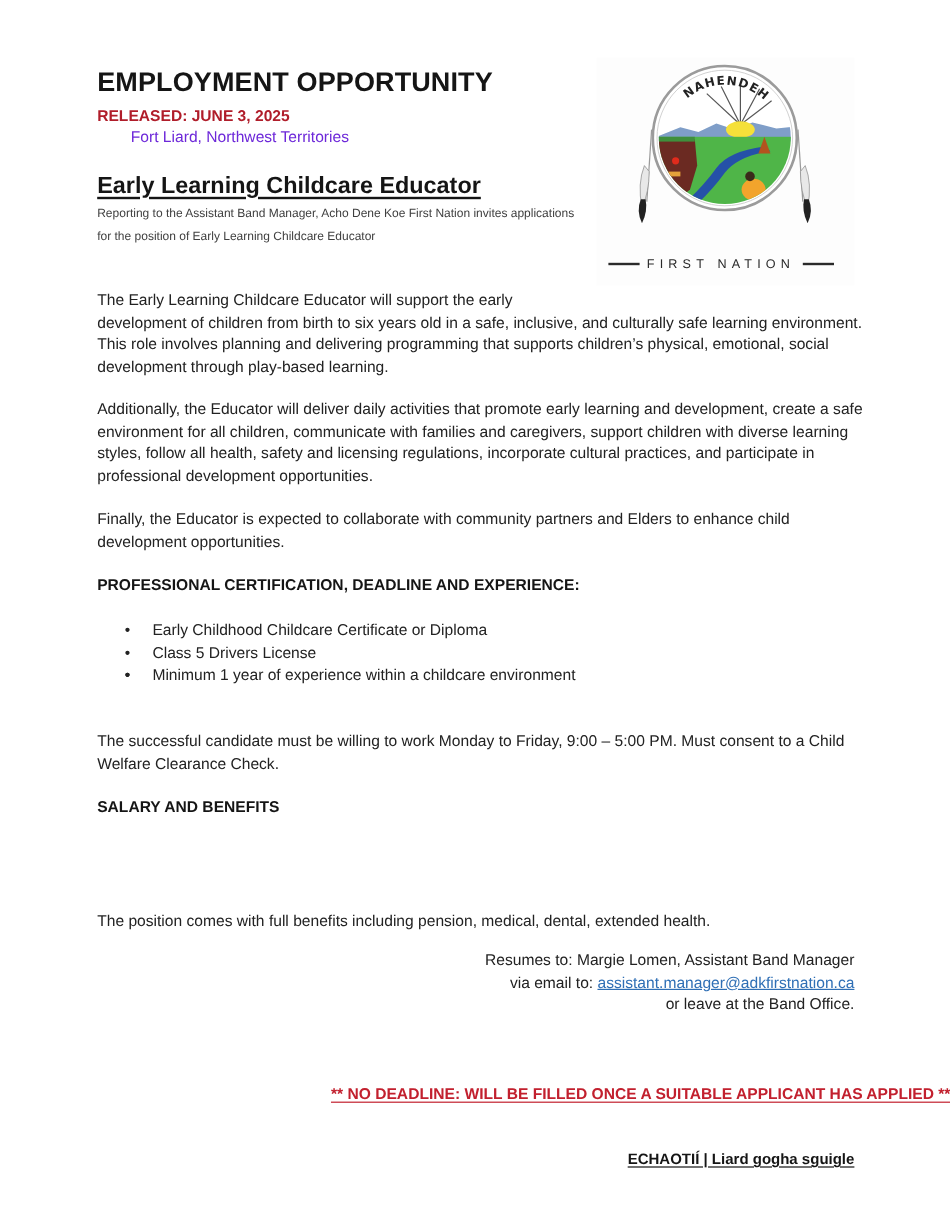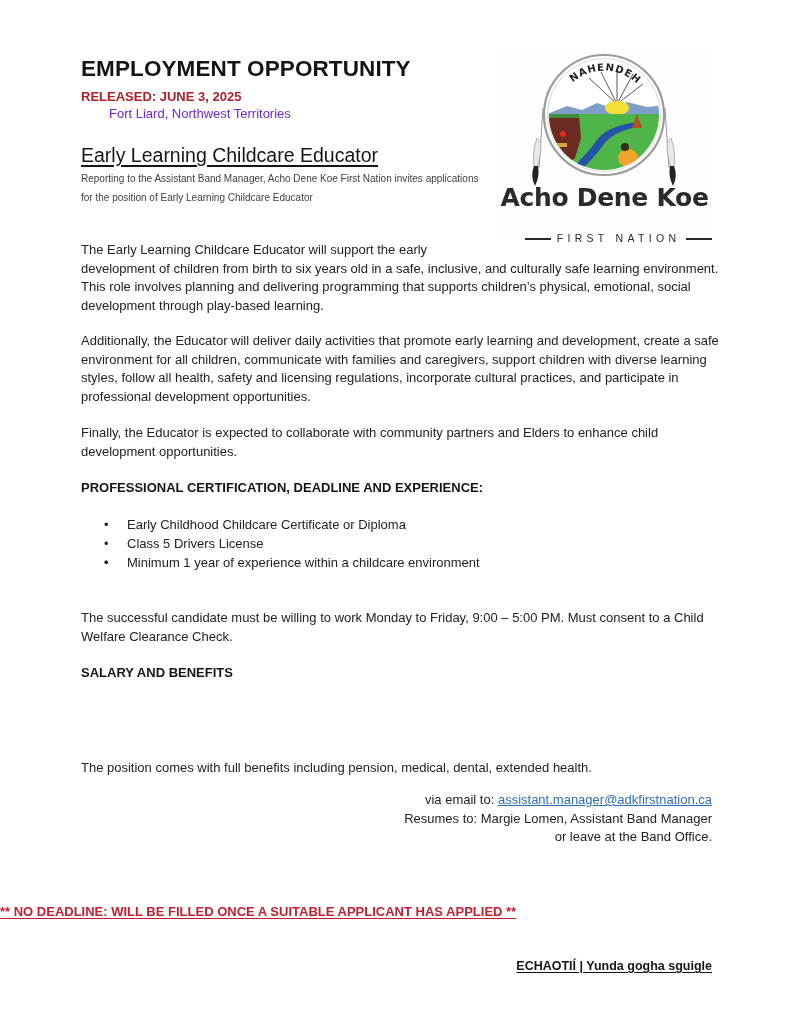--- a/index.html
+++ b/index.html
@@ -39,21 +39,21 @@
     .location {
       left: 81px; top: 106px;
       font-size: 13px;
       color: #6d28d9;
       white-space: nowrap;
       margin-left: 28px;
     }
     .job-title {
       left: 81px; top: 144px;
       font-size: 19.5px;
-      font-weight: 400;
+      font-weight: 700;
       color: #151515;
       text-decoration: underline;
       text-decoration-thickness: 1.5px;
       text-underline-offset: 3px;
       white-space: nowrap;
     }
     .intro {
       left: 81px; top: 170px;
       width: 400px;
       font-size: 10px;
@@ -111,21 +111,21 @@
     .apply-heading {
       font-weight: 700;
       color: #b01d2a;
     }
     .email-link {
       color: #2f6fb5;
       text-decoration: underline;
     }
     .deadline {
       left: 0; width: 792px; top: 904px;
-      text-align: left;
+      text-align: right;
       font-size: 13px;
       font-weight: 700;
       color: #c2202e;
       white-space: nowrap;
     }
     .deadline span {
       text-decoration: underline;
       text-underline-offset: 2px;
     }
     .footer-sig {
@@ -152,28 +152,27 @@
       text-align: center;
       font-family: "DejaVu Sans", sans-serif;
       font-weight: 700;
       font-size: 25px;
       color: #2a2a2a;
       letter-spacing: -0.3px;
       white-space: nowrap;
     }
     .logo-sub {
       position: absolute;
-      left: 14px; width: 215px;
+      left: 4px; width: 215px;
       top: 166px;
-      text-align: center;
+      text-align: left;
       font-size: 10.5px;
       letter-spacing: 4.3px;
       color: #2a2a2a;
       white-space: nowrap;
-      margin-top: 18px;
     }
     .logo-sub .dash {
       display: inline-block;
       width: 26px;
       height: 1.5px;
       background: #2a2a2a;
       vertical-align: middle;
       margin: 0 6px;
     }
   </style>
@@ -240,21 +239,20 @@
         <circle cx="128" cy="99" r="4" fill="#3a2a1a"></circle>
       </g>
 
       <defs>
         <path id="arcPath" d="M70 40 A48 48 0 0 1 144 40"></path>
       </defs>
       <text font-family="DejaVu Sans, sans-serif" font-size="10" font-weight="700" fill="#222" letter-spacing="1">
         <textPath href="#arcPath" startOffset="8">NAHENDEH</textPath>
       </text>
     </svg>
-    <div class="logo-name">Acho Dene Koe</div>
     <div class="logo-sub">
       <span class="dash"></span><span>FIRST NATION</span><span class="dash"></span>
     </div>
   </div>
 
   <div class="abs job-title">Early Learning Childcare Educator</div>
   <div class="abs intro">Reporting to the Assistant Band Manager, Acho Dene Koe First Nation invites applications for the position of Early Learning Childcare Educator</div>
 
   <div class="abs body-text p1">
     <div>The Early Learning Childcare Educator will support the early</div>
@@ -270,22 +268,22 @@
     <li><span class="bullet">•</span></li>
     <li><span class="bullet">•</span><span>Minimum 1 year of experience within a childcare environment</span></li>
   </ul>
 
   <div class="abs body-text p4">The successful candidate must be willing to work Monday to Friday, 9:00 – 5:00 PM. Must consent to a Child Welfare Clearance Check.</div>
 
   <div class="abs section-heading sh2">SALARY AND BENEFITS</div>
   <div class="abs body-text p6">The position comes with full benefits including pension, medical, dental, extended health.</div>
 
   <div class="abs apply-block">
+    <div>Resumes to: Margie Lomen, Assistant Band Manager</div>
     <div><span>via email to: </span><a class="email-link" title="assistant.manager@adkfirstnation.ca">assistant.manager@adkfirstnation.ca</a></div>
-    <div>Resumes to: Margie Lomen, Assistant Band Manager</div>
     <div>or leave at the Band Office.</div>
   </div>
 
   <div class="abs deadline"><span>** NO DEADLINE: WILL BE FILLED ONCE A SUITABLE APPLICANT HAS APPLIED **</span></div>
 
-  <div class="abs footer-sig">ECHAOTIÍ | Yunda gogha sguigle</div>
+  <div class="abs footer-sig">ECHAOTIÍ | Liard gogha sguigle</div>
 
 </div>
 
 </body></html>

